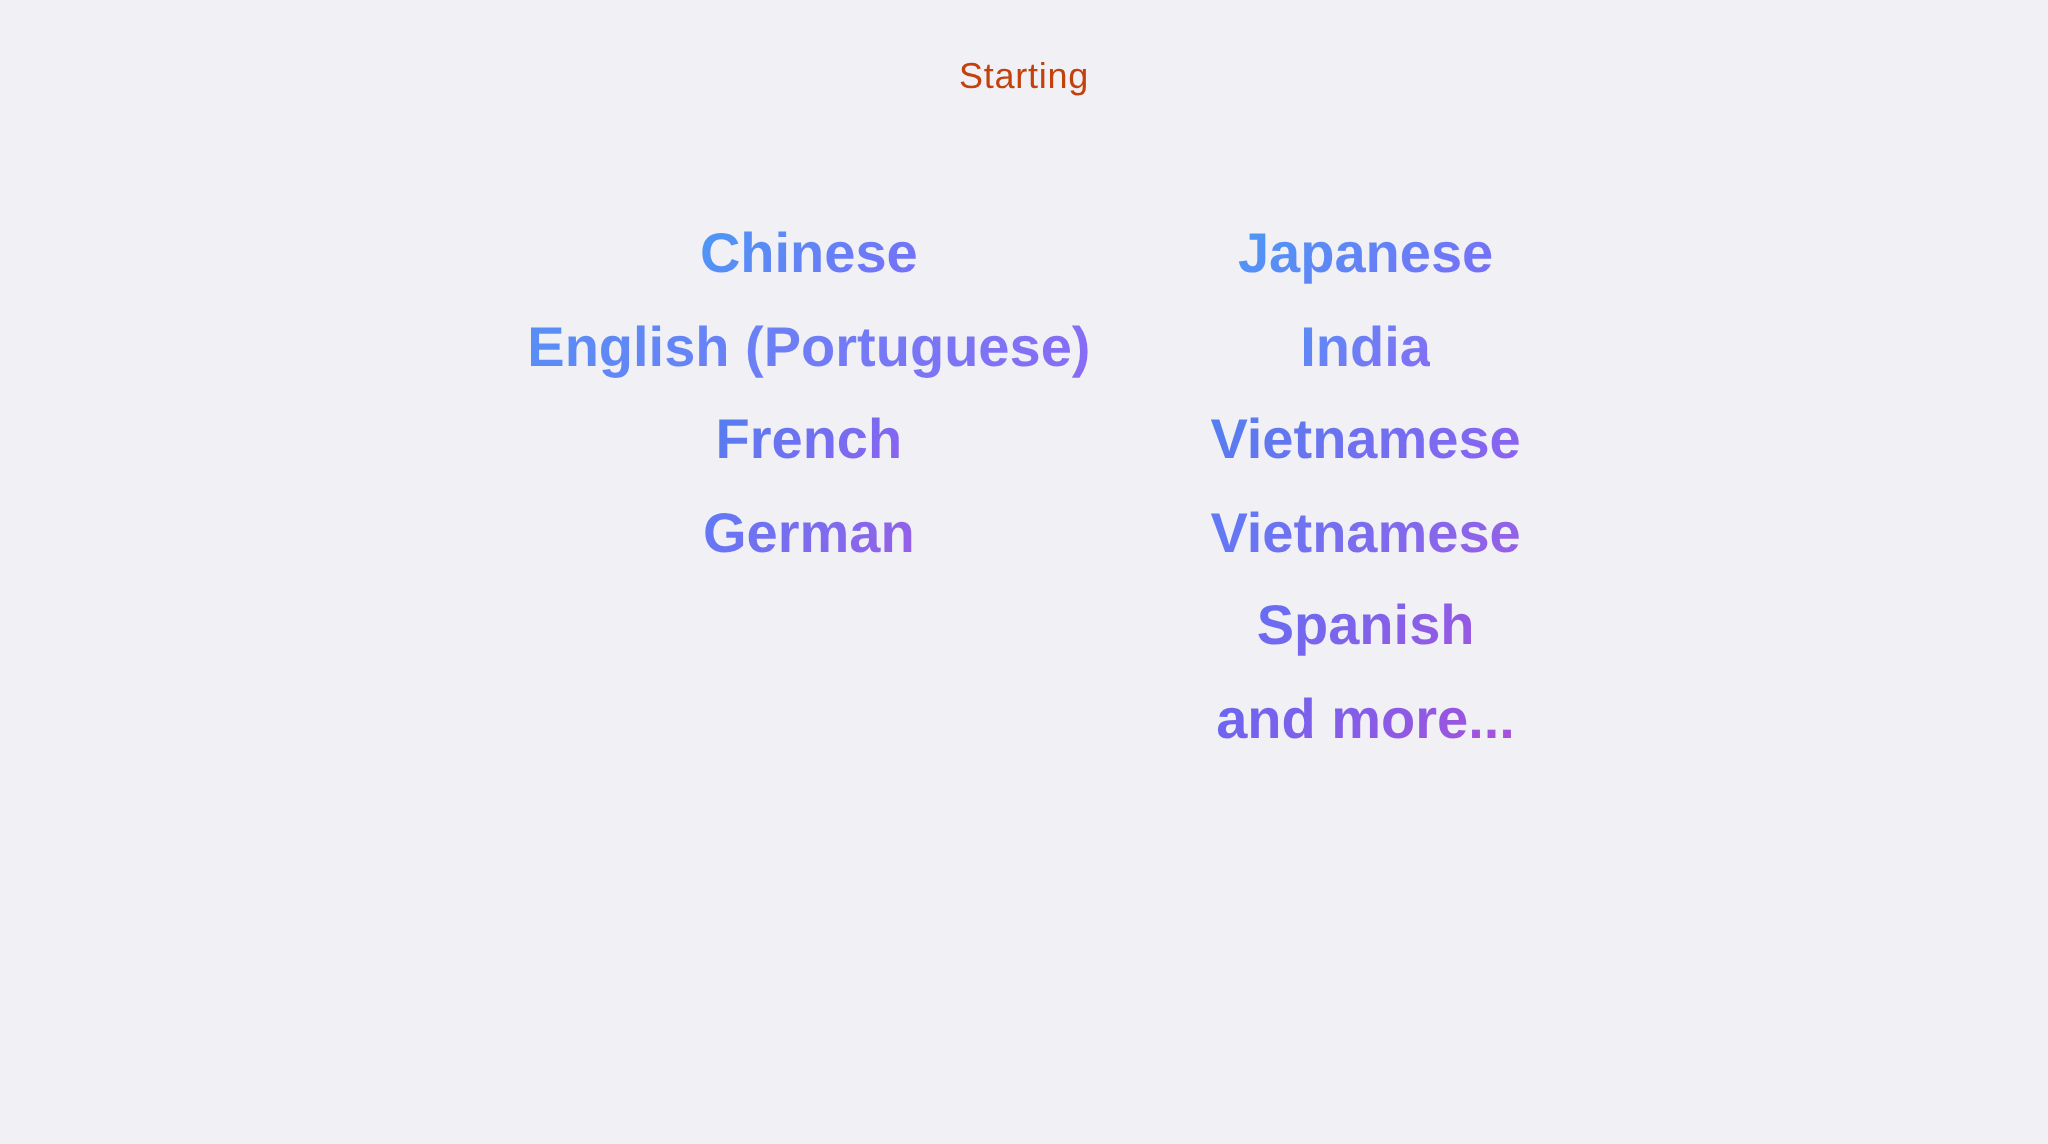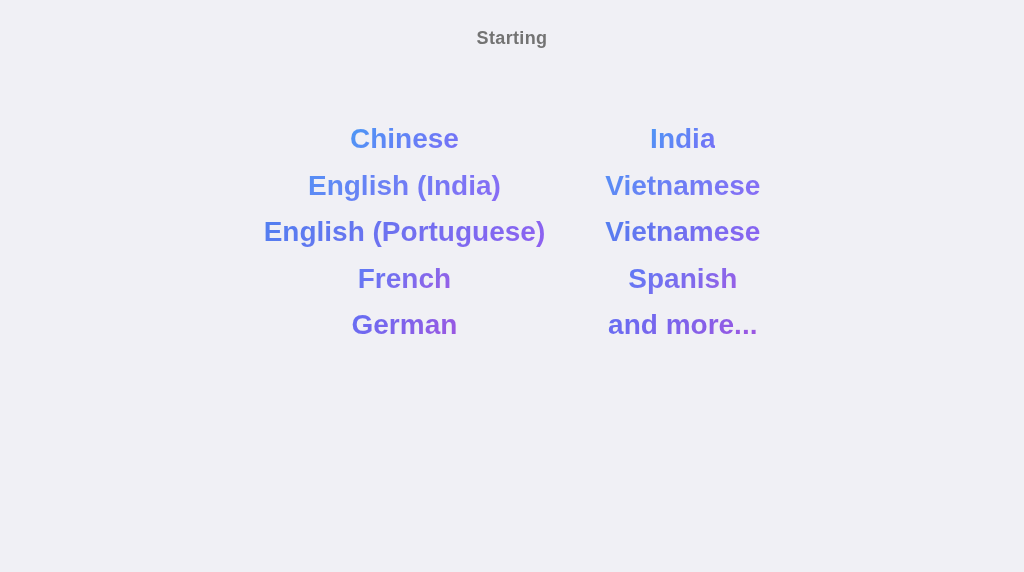--- a/index.html
+++ b/index.html
@@ -23,24 +23,24 @@
     .header-section {
       display: flex;
       flex-direction: column;
       align-items: center;
       margin-top: 28px;
       margin-bottom: 20px;
     }
 
     .starting-label {
       font-size: 18px;
-      color: #737373;
-      font-weight: 700;
+      color: #c2410c;
+      font-weight: 400;
       letter-spacing: 0.02em;
-      margin-bottom: 20px;
+      margin-bottom: 8px;
     }
 
     .next-year-label {
       font-size: 52px;
       font-weight: 700;
       color: #1a1a1a;
       letter-spacing: -0.5px;
     }
 
     .languages-grid {
@@ -105,25 +105,25 @@
 </head>
 <body>
 
 <div class="header-section">
   <span class="starting-label">Starting</span>
 </div>
 
 <div class="languages-grid">
   <div class="languages-column" id="left-col">
       <span class="language-item">Chinese</span>
-      <span class="language-item">English (India)</span>
       <span class="language-item">English (Portuguese)</span>
       <span class="language-item">French</span>
       <span class="language-item">German</span>
     </div>
   <div class="languages-column" id="right-col">
+      <span class="language-item">Japanese</span>
       <span class="language-item">India</span>
       <span class="language-item">Vietnamese</span>
       <span class="language-item">Vietnamese</span>
       <span class="language-item">Spanish</span>
       <span class="language-item">and more...</span>
     </div>
 </div>
 
 </body></html>

